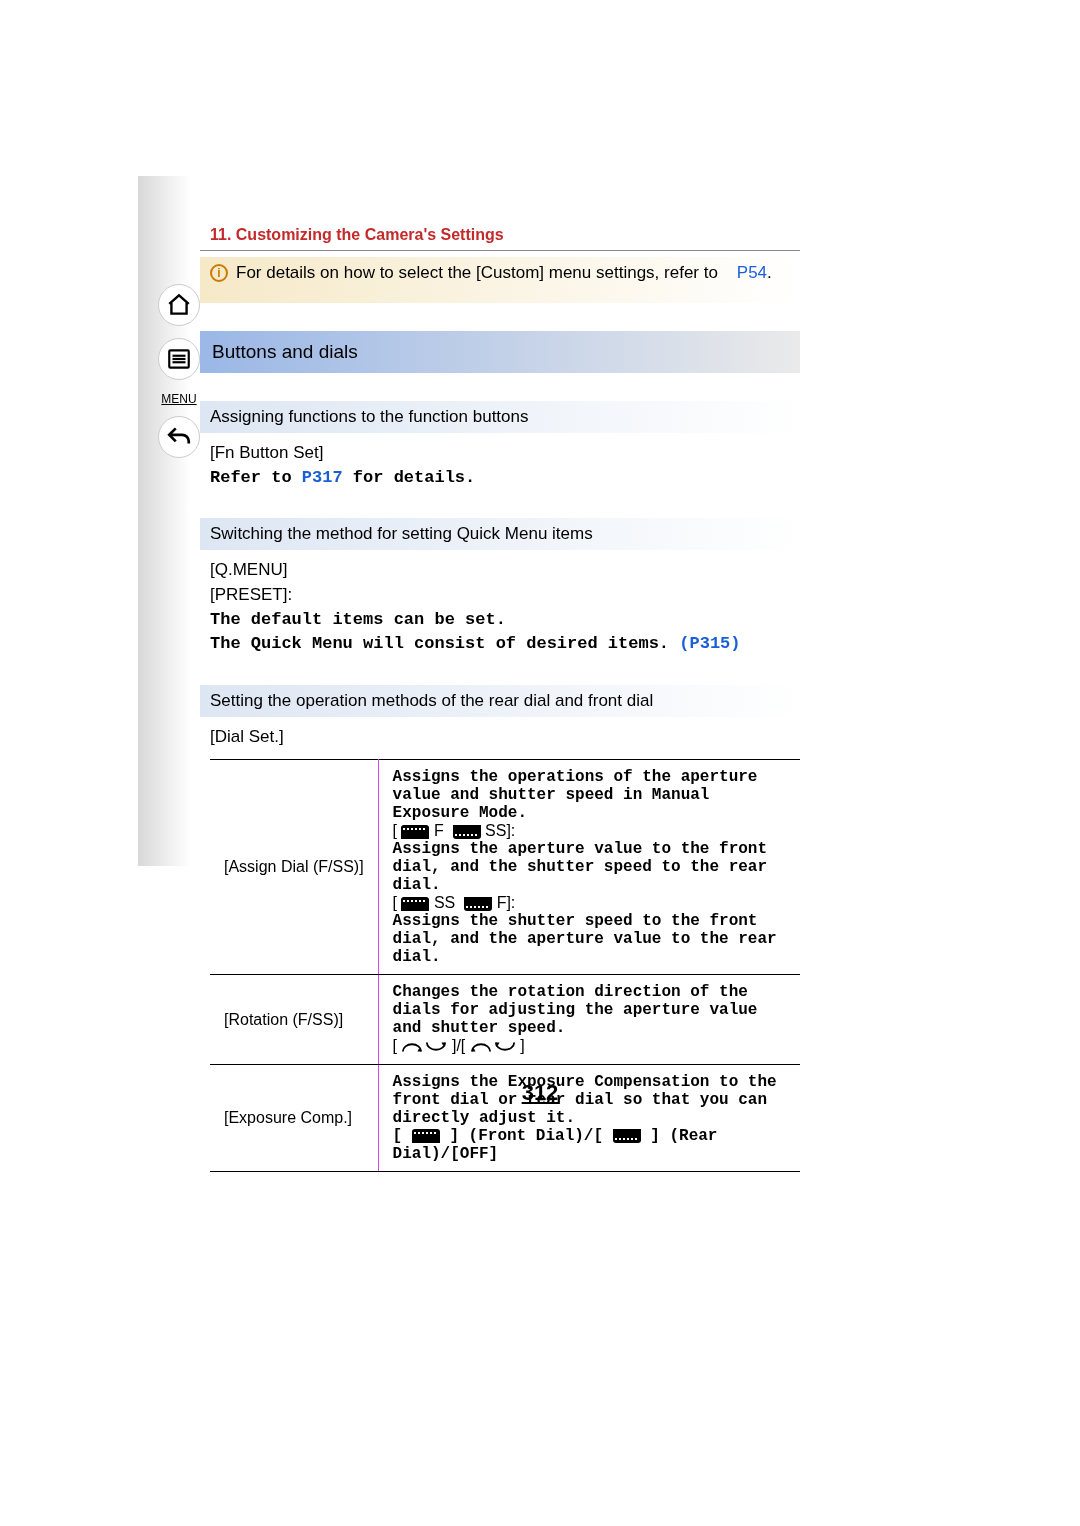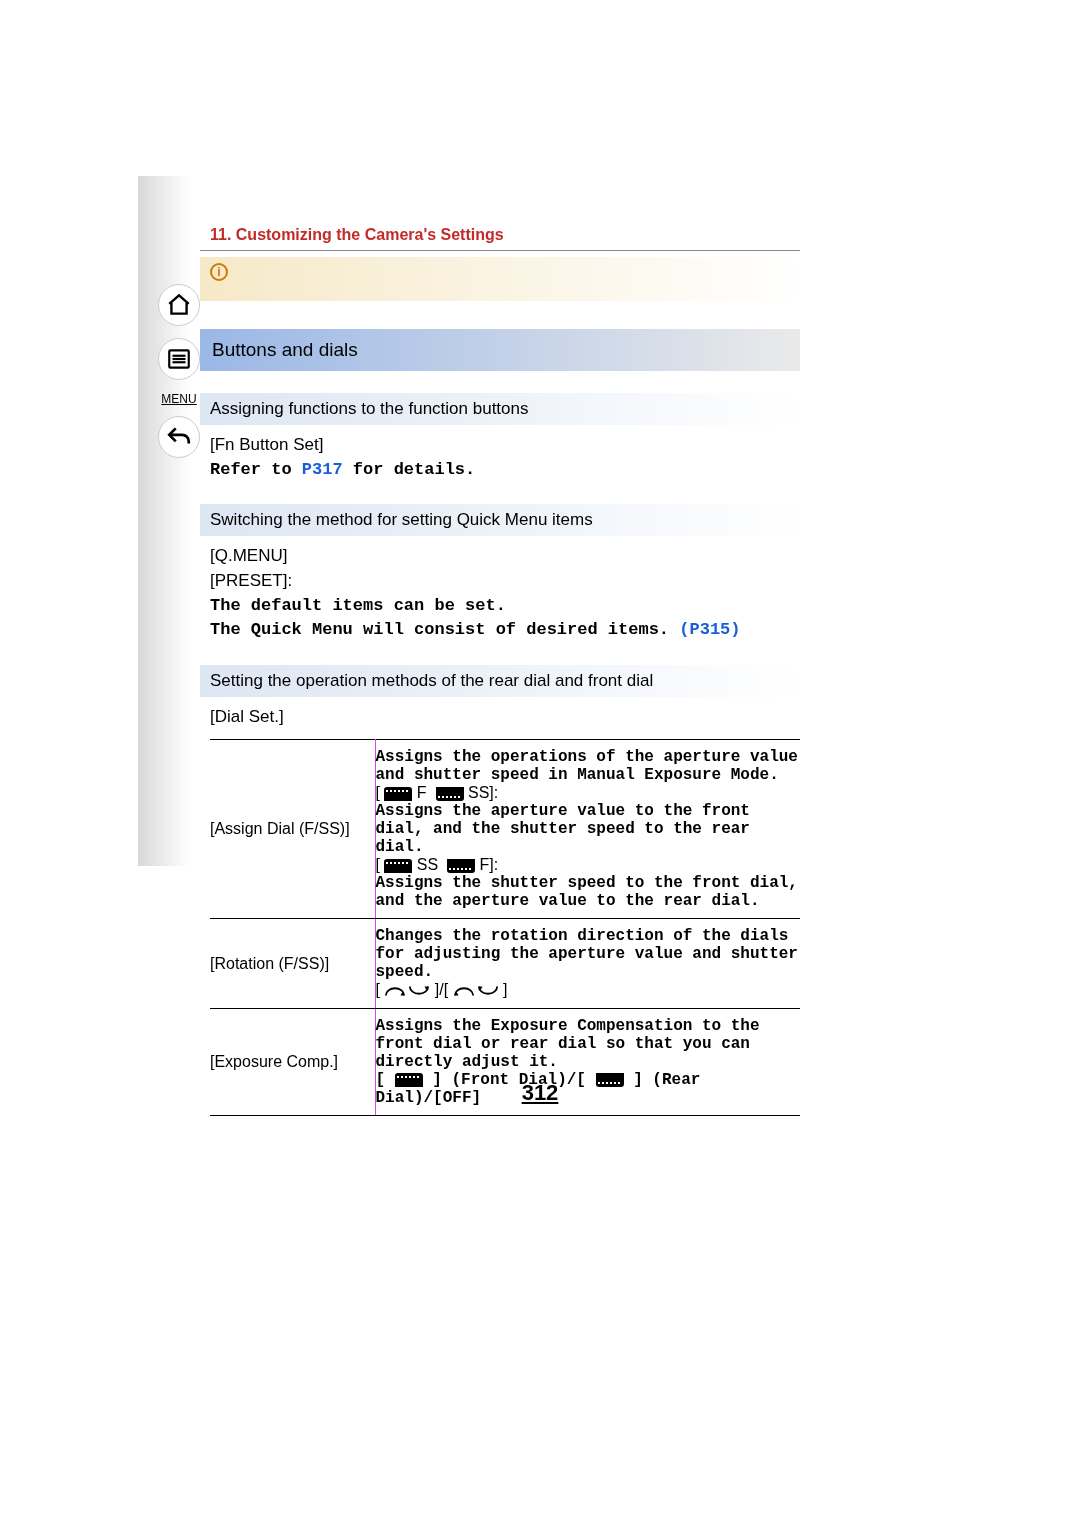--- a/index.html
+++ b/index.html
@@ -96,39 +96,39 @@
   .link { color: #1a5fd6; }
   .section-header {
     background: linear-gradient(to right, #9ab7e6 0%, #eaeaea 100%);
     padding: 10px 12px;
     font-size: 19px;
     margin-top: 28px;
   }
   .subheader {
     background: linear-gradient(to right, #dde6f3 0%, #ffffff 100%);
     padding: 6px 10px;
-    margin-top: 22px;
+    margin-top: 28px;
     font-size: 17px;
   }
   .body-block {
     padding: 8px 10px 0 10px;
     font-size: 17px;
     line-height: 1.45;
   }
   .bold { font-weight: bold; font-family: Liberation Mono, monospace; }
   .settings-table {
     margin: 10px 10px 0 10px;
     border-collapse: collapse;
     width: calc(100% - 10px);
     font-size: 16px;
   }
   .settings-table td {
     border-top: 1px solid #000;
     border-bottom: 1px solid #000;
-    padding: 8px 0;
+    padding: 8px 14px;
     vertical-align: middle;
   }
   .settings-table td:first-child {
     width: 165px;
     border-right: 1px solid #d946ef;
     white-space: nowrap;
   }
   .dial-icon {
     display: inline-block;
     vertical-align: middle;
@@ -207,20 +207,25 @@
 
 <div class="content">
   <div class="chapter">
     <span>11.</span>
     <span>Customizing the Camera's Settings</span>
   </div>
   <hr class="chapter-rule">
 
   <div class="info-row">
     <span class="info-icon">i</span>
+    <span>
+      <span>For details on how to select the [Custom] menu settings, refer to</span>
+      &nbsp;&nbsp;
+      <span class="link">P54</span><span>.</span>
+    </span>
   </div>
 
   <div class="section-header">Buttons and dials</div>
 
   <div class="subheader">Assigning functions to the function buttons</div>
   <div class="body-block">
     <div>[Fn Button Set]</div>
     <div class="bold">
       <span>Refer to </span><span class="link">P317</span><span> for details.</span>
     </div>

